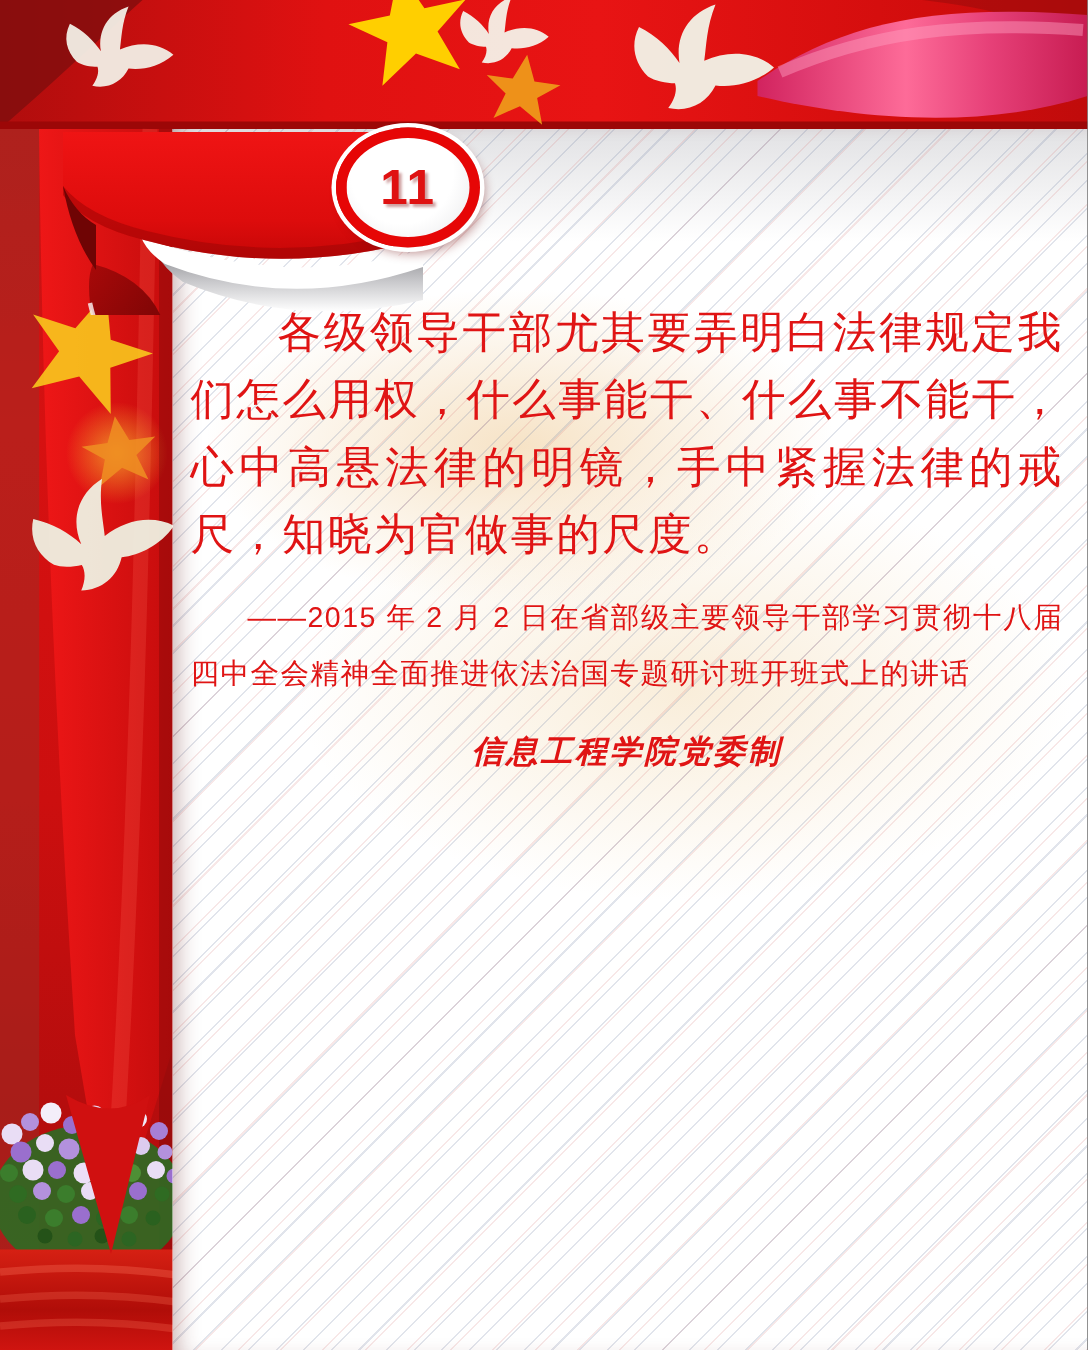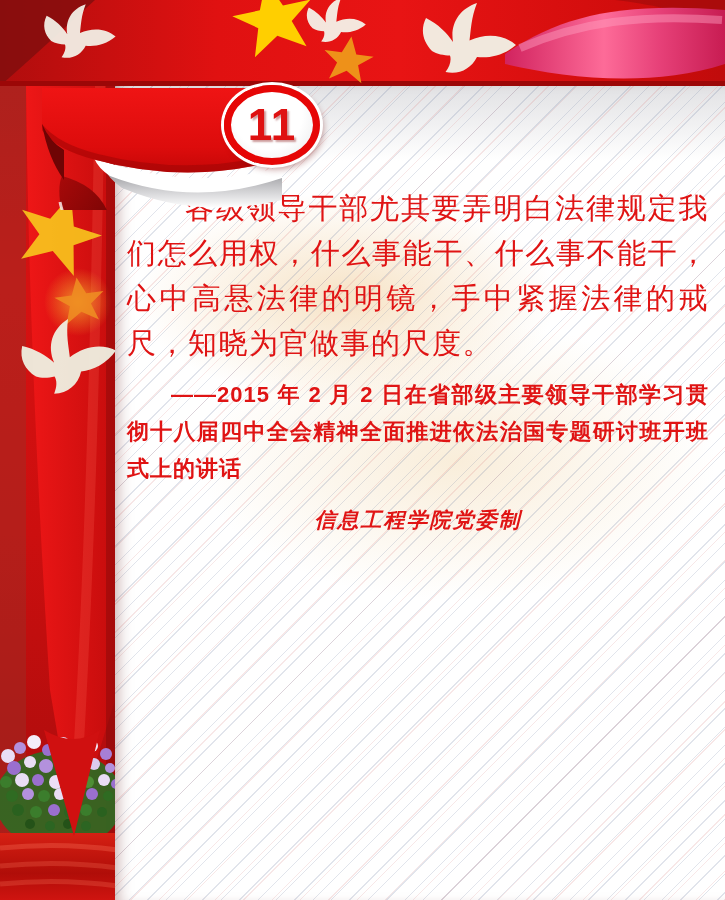--- a/index.html
+++ b/index.html
@@ -22,44 +22,44 @@
       #ffffff;
     box-shadow: inset 12px 0 16px -10px rgba(100,30,30,.40);
   }
 
   .text-block{
     position:absolute;left:12px;top:100px;width:582px;
     color:#e01414;
     font-size:29px;line-height:45px;letter-spacing:1.5px;
     text-align:justify;
   }
-  .text-block p{margin:0 0 10px;text-indent:2em;}
+  .text-block p{margin:14px 0 10px;text-indent:2em;}
   .attribution{
-    font-size:22px;line-height:37px;letter-spacing:1px;
-    text-indent:2.9em;margin:14px 0 0;font-weight:bold;
+    font-size:19px;line-height:37px;letter-spacing:1px;
+    text-indent:2.9em;margin:14px 0 0;font-weight:normal;
   }
   .publisher{
     margin-top:4px;text-align:center;
     font-size:21px;font-weight:bold;font-style:italic;letter-spacing:2px;
     font-family:"DejaVu Serif","Liberation Serif",serif;
     color:#e01414;
   }
 
   .ribbon-svg{position:absolute;left:34px;top:80px;width:300px;height:130px;}
 
   .badge{
     position:absolute;left:224px;top:85px;width:82px;height:66px;
     border-radius:50%;
     background:radial-gradient(circle at 45% 35%, #ffffff 55%, #f3f3f4 78%, #e3e3e6);
     border:7px solid #e60606;
     box-shadow:0 0 0 3px #ffffff, 3px 4px 7px rgba(110,10,10,.45);
     display:flex;align-items:center;justify-content:center;
   }
   .badge span{
-    font-size:44px;font-weight:bold;color:#df1111;letter-spacing:1px;
+    font-size:33px;font-weight:bold;color:#df1111;letter-spacing:1px;
     text-shadow:2px 2px 2px rgba(130,10,10,.40);
   }
 </style>
 </head>
 <body>
 
 <div class="poster">
 
   <svg class="bg-art" viewBox="0 0 725 900" aria-hidden="true">
     <defs>

